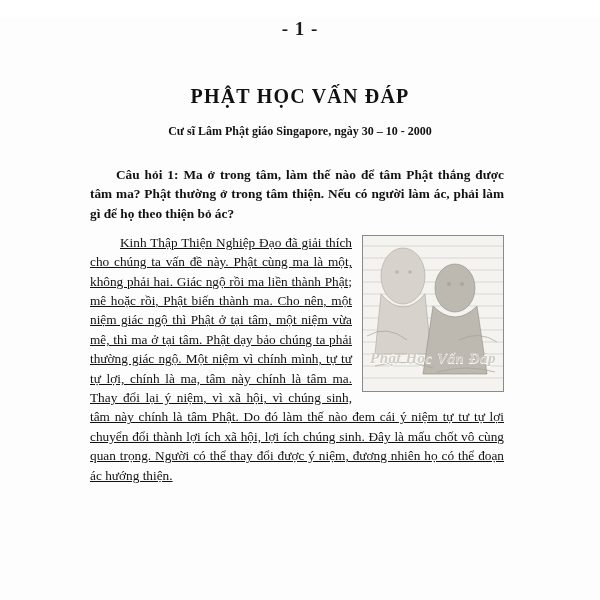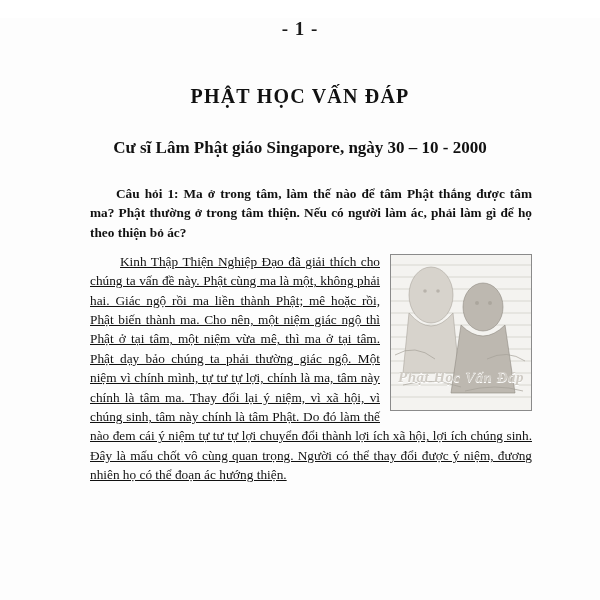--- a/index.html
+++ b/index.html
@@ -33,27 +33,27 @@
   .title {
     text-align: center;
     font-size: 20px;
     font-weight: bold;
     letter-spacing: 1.2px;
     margin-top: 45px;
     color: #111;
   }
   .subtitle {
     text-align: center;
-    font-size: 17px;
+    font-size: 12px;
     font-weight: bold;
-    margin-top: 30px;
+    margin-top: 16px;
     color: #111;
   }
   .content {
-    margin: 26px 68px 0 90px;
+    margin: 26px 96px 0 90px;
     font-size: 13.3px;
     line-height: 1.42;
     text-align: justify;
   }
   .question {
     font-weight: bold;
     text-indent: 26px;
     margin-bottom: 10px;
     line-height: 1.45;
   }

